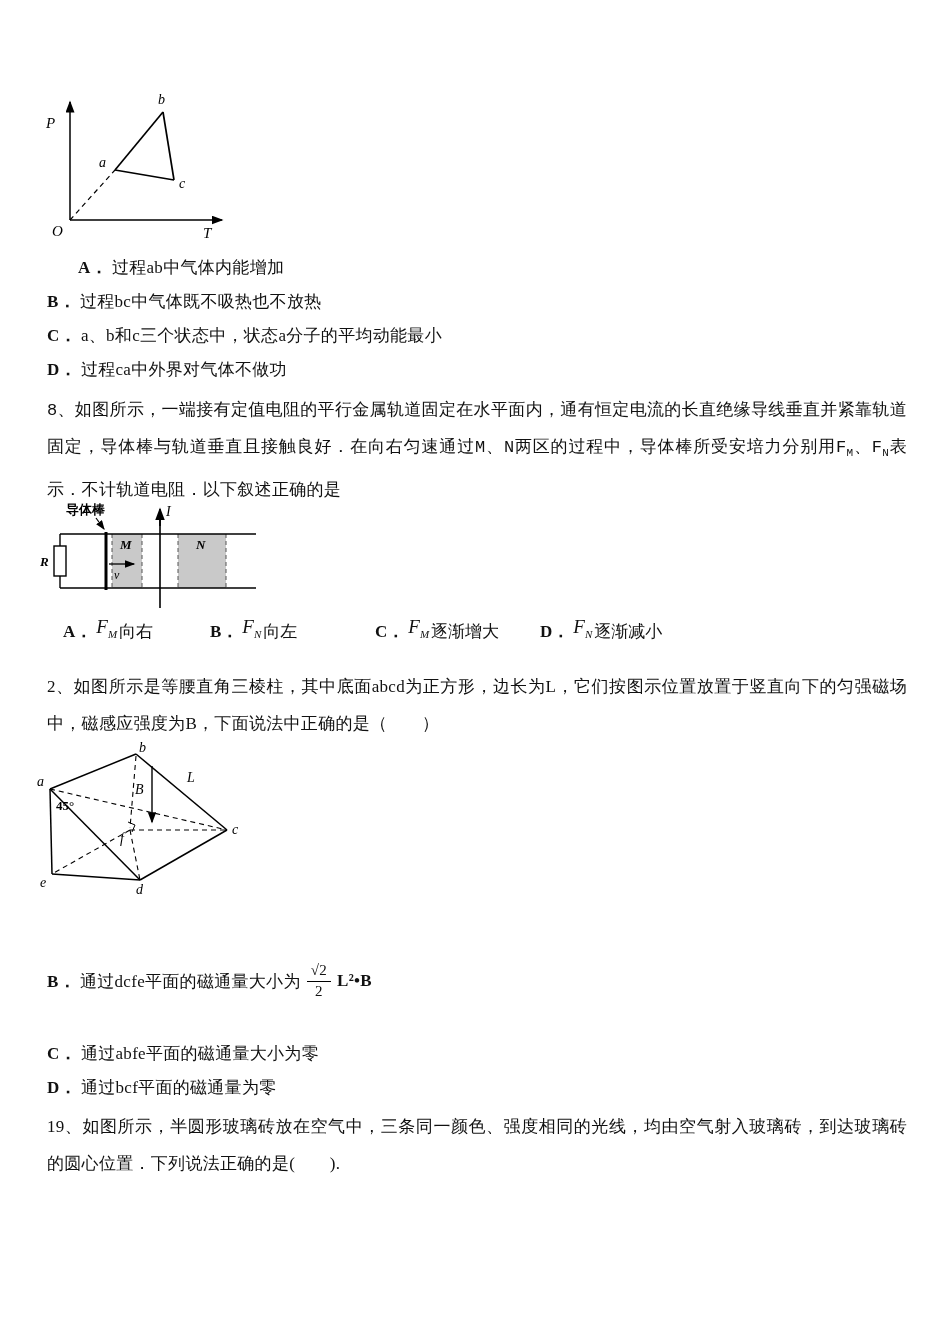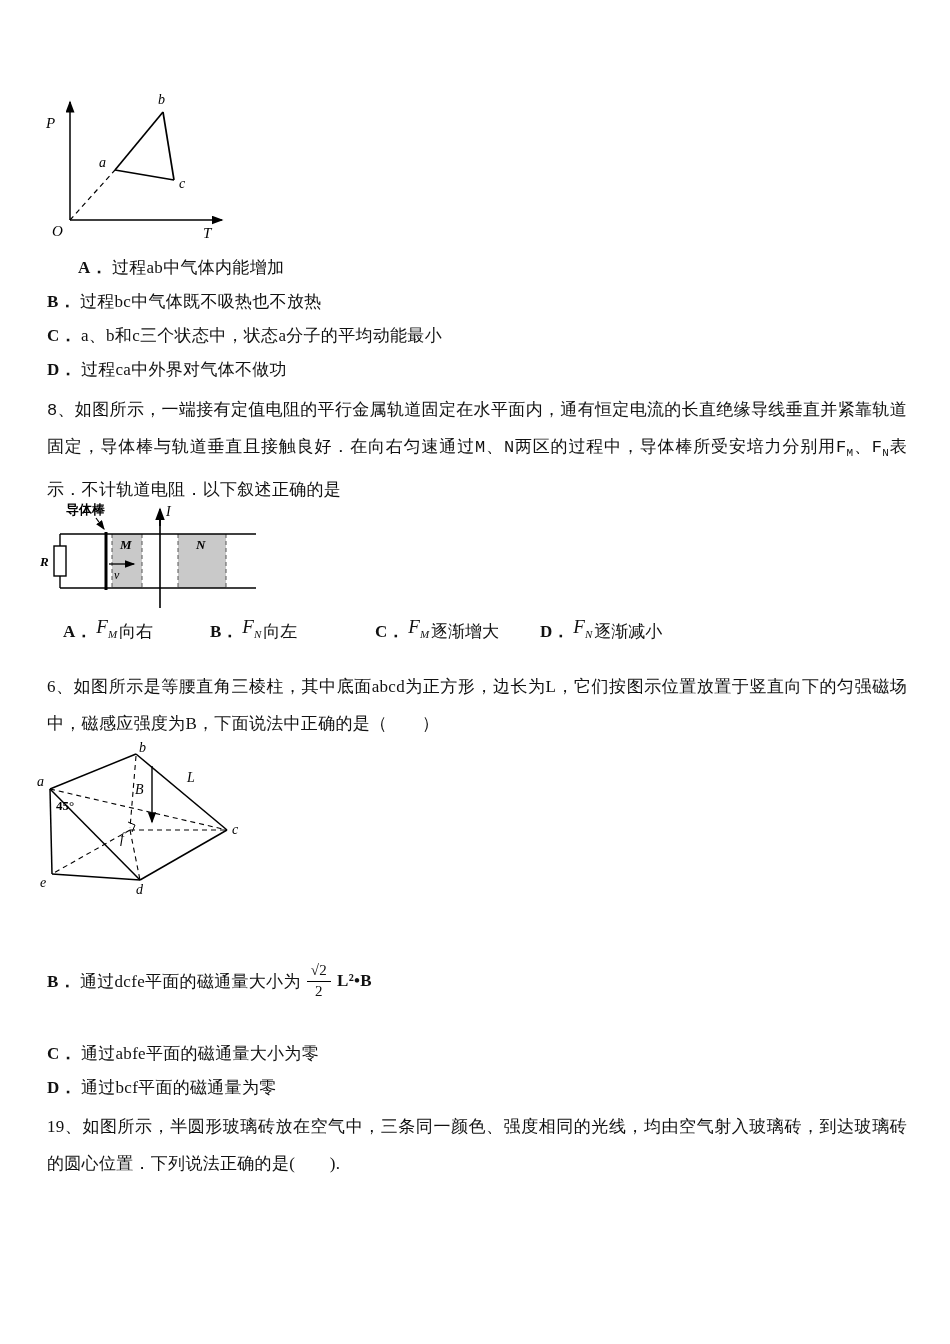--- a/index.html
+++ b/index.html
@@ -136,21 +136,21 @@
   <div class="opt-item" style="left:210px;top:620px;">
     <span class="lbl">B．</span><span class="fm"><span>F</span><sub>N</sub></span><span>向左</span>
   </div>
   <div class="opt-item" style="left:375px;top:620px;">
     <span class="lbl">C．</span><span class="fm"><span>F</span><sub>M</sub></span><span>逐渐增大</span>
   </div>
   <div class="opt-item" style="left:540px;top:620px;">
     <span class="lbl">D．</span><span class="fm"><span>F</span><sub>N</sub></span><span>逐渐减小</span>
   </div>
 
-  <div class="para" style="top:668px;">6、如图所示是等腰直角三棱柱，其中底面abcd为正方形，边长为L，它们按图示位置放置于竖直向下的匀强磁场中，磁感应强度为B，下面说法中正确的是（　　）</div>
+  <div class="para" style="top:668px;">2、如图所示是等腰直角三棱柱，其中底面abcd为正方形，边长为L，它们按图示位置放置于竖直向下的匀强磁场中，磁感应强度为B，下面说法中正确的是（　　）</div>
 
   <svg style="left:32px;top:742px;" width="245" height="160" viewBox="0 0 245 160">
     <defs>
       <marker id="ar3" markerWidth="10" markerHeight="8" refX="7" refY="3" orient="auto">
         <path d="M0,0 L8,3 L0,6 Z" fill="#000"></path>
       </marker>
     </defs>
     <g>
       <line x1="18" y1="47" x2="104" y2="12" stroke="#000" stroke-width="1.5"></line>
       <line x1="104" y1="12" x2="195" y2="88" stroke="#000" stroke-width="1.5"></line>

